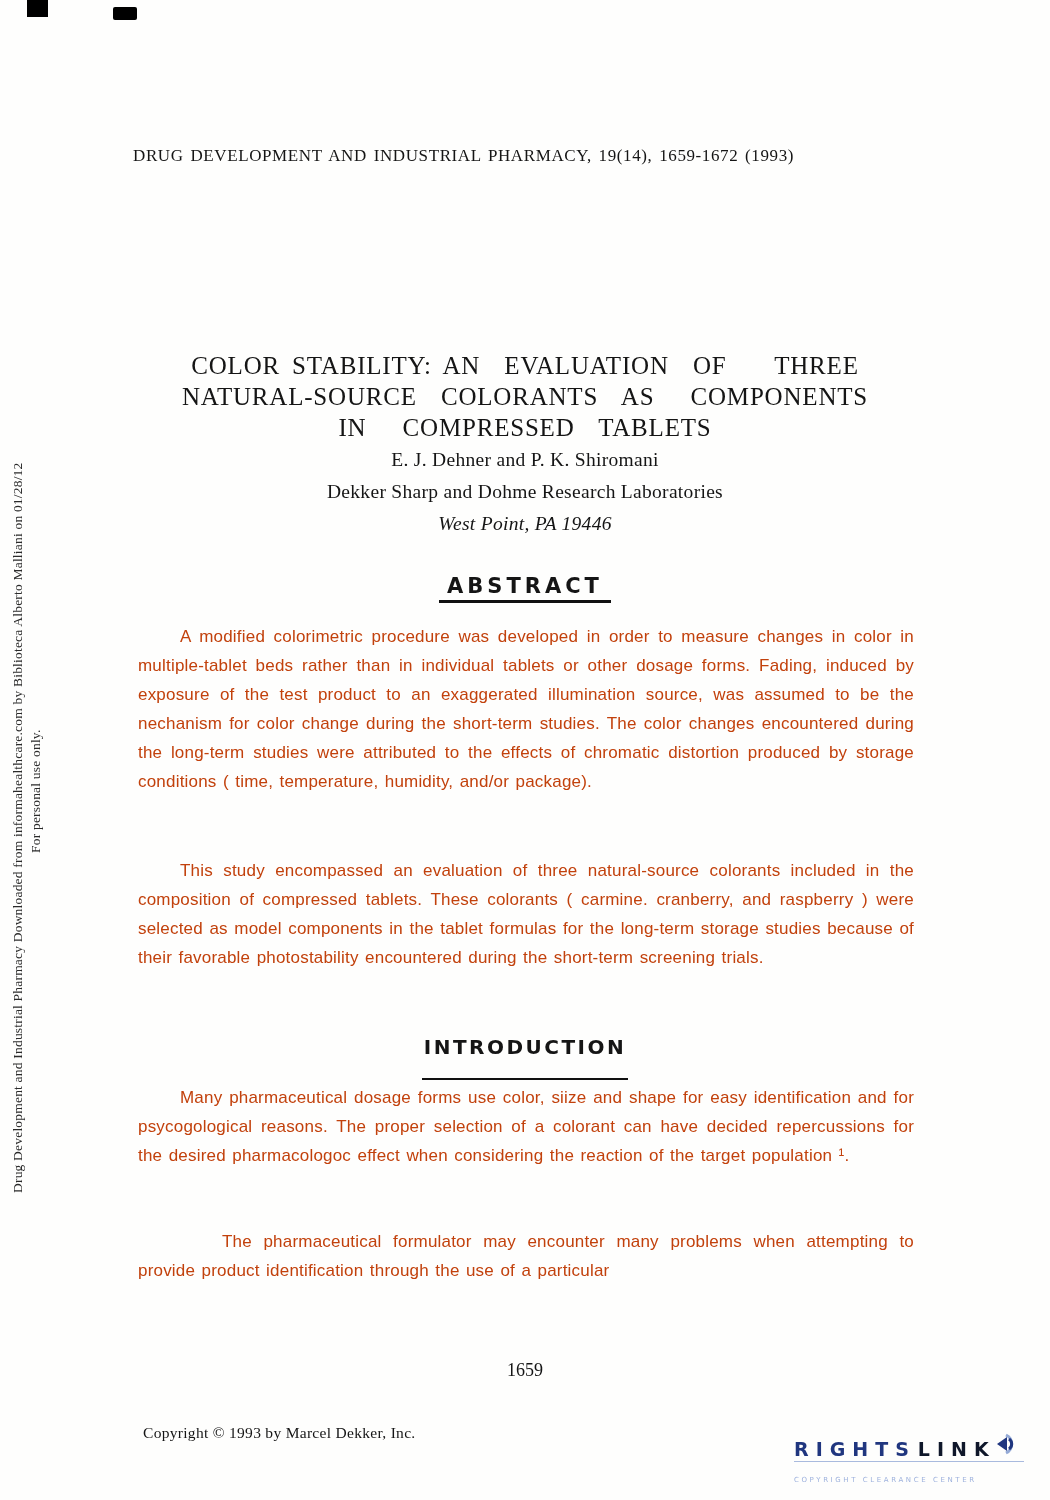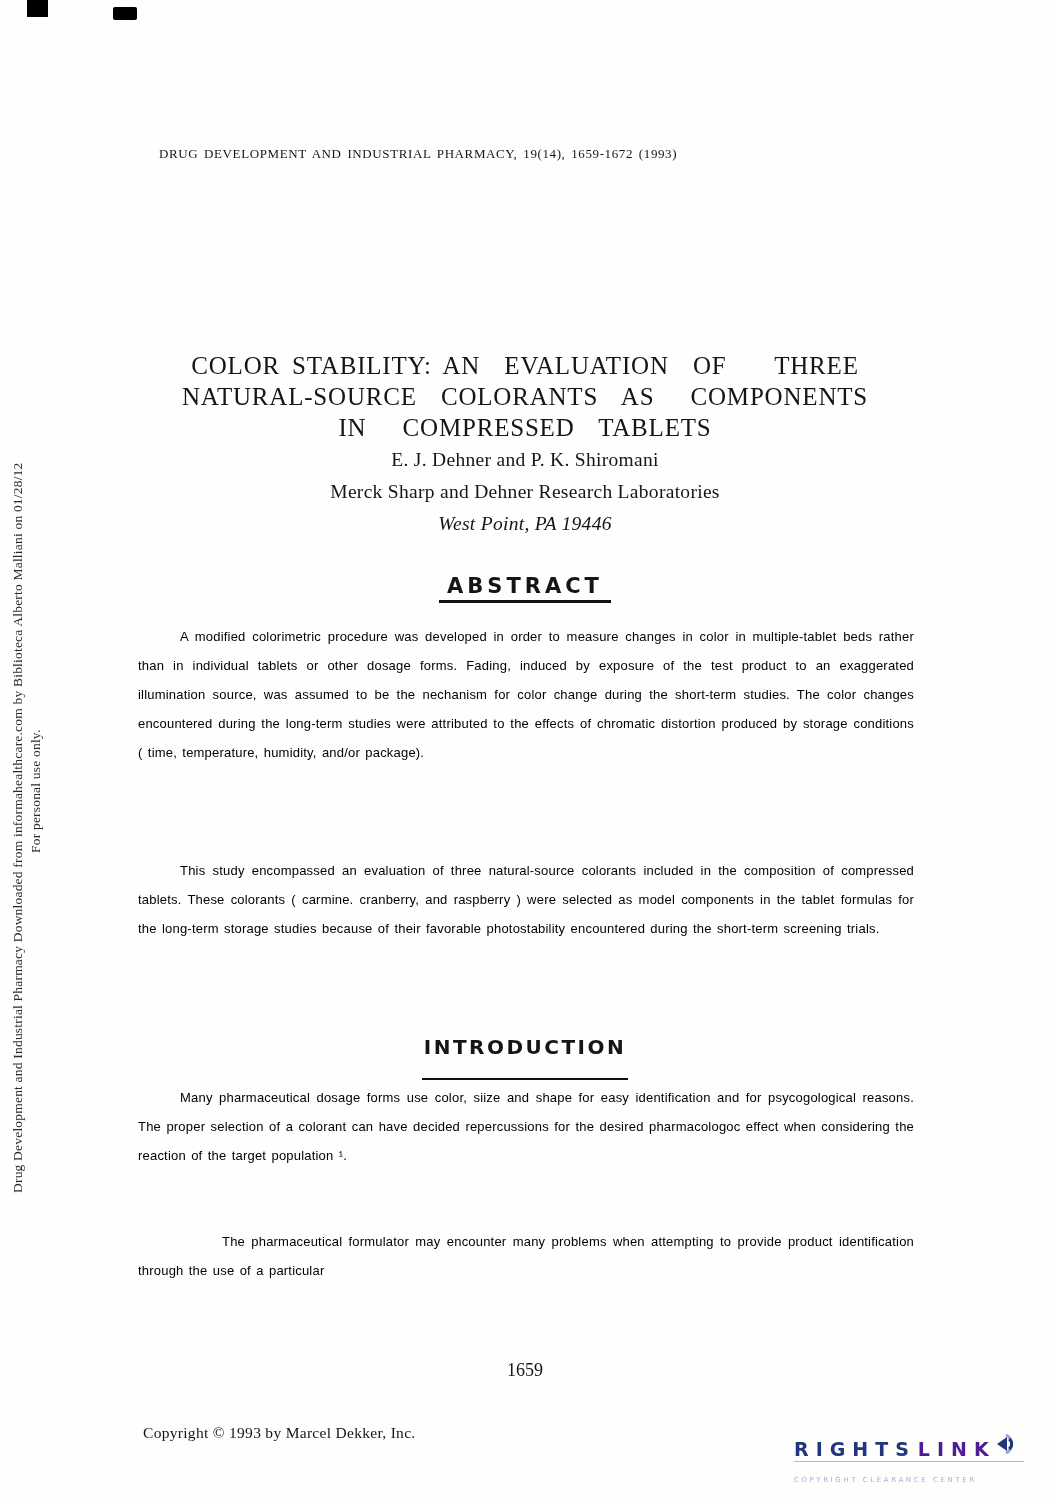--- a/index.html
+++ b/index.html
@@ -22,22 +22,22 @@
     font-family:"Liberation Serif", serif;
     font-size:13.5px;
     letter-spacing:0.2px;
     color:#2a2a2a;
     white-space:nowrap;
   }
   .v1 { left:10px; top:308px; height:885px; display:flex; align-items:center; }
   .v2 { left:28px; top:663px; height:190px; display:flex; align-items:center; }
 
   .journal-header {
-    position:absolute; left:159px; top:146px; width:780px;
-    font-size:13px; letter-spacing:0.6px; word-spacing:2px;
+    position:absolute; left:133px; top:146px; width:780px;
+    font-size:17px; letter-spacing:0.6px; word-spacing:2px;
     font-family:"Liberation Serif", serif;
   }
 
   .title {
     position:absolute; left:0; right:0; top:334px; margin:16px;
     text-align:center;
     font-family:"Liberation Serif", serif;
     font-size:25px; font-weight:normal;
     letter-spacing:0.8px; word-spacing:5px;
     line-height:31px;
@@ -71,24 +71,24 @@
     display:inline-block;
     font-family:"DejaVu Sans", sans-serif;
     font-weight:800; font-size:20px; letter-spacing:2.5px;
     border-bottom:2.5px solid #111;
     padding:0 2px 19px 2px;
   }
 
   .body-para {
     position:absolute; left:138px; width:776px; margin:0;
     font-family:"Liberation Sans", sans-serif;
-    font-size:13px; line-height:29px;
+    font-size:17px; line-height:29px;
     letter-spacing:0.2px; word-spacing:1.5px;
     text-align:justify;
-    color:#000000;
+    color:#c2410c;
   }
   .p-abs1 { top:622px; text-indent:42px; }
   .p-abs2 { top:856px; text-indent:42px; }
   .p-int1 { top:1083px; text-indent:42px; }
   .p-int2 { top:1227px; text-indent:84px; }
 
   .page-number {
     position:absolute; left:0; right:0; top:1360px; text-align:center;
     font-family:"Liberation Serif", serif; font-size:18px;
   }
@@ -103,21 +103,21 @@
     position:absolute; right:26px; top:1432px;
     text-align:left; cursor:pointer; width:230px;
   }
   .rl-row { display:flex; align-items:flex-end; }
   .rl-rights {
     font-family:"DejaVu Sans", sans-serif; font-weight:800;
     font-size:19px; letter-spacing:7px; color:#20367f;
   }
   .rl-link {
     font-family:"DejaVu Sans", sans-serif; font-weight:800;
-    font-size:19px; letter-spacing:7px; color:#4c1d95;
+    font-size:19px; letter-spacing:7px; color:#0f172a;
     margin-left:2px;
   }
   .rl-icon { display:inline-block; margin-left:-2px; }
   .rl-tagline {
     margin-top:1px;
     border-top:1.5px solid #a9bade;
     font-family:"DejaVu Sans", sans-serif;
     font-size:7px; letter-spacing:2.6px;
     color:#9db1dd; text-transform:uppercase;
     padding-top:14px;
@@ -135,21 +135,21 @@
   <div class="vtext v1">Drug Development and Industrial Pharmacy Downloaded from informahealthcare.com by Biblioteca Alberto Malliani on 01/28/12</div>
   <div class="vtext v2">For personal use only.</div>
 
   <div class="journal-header">DRUG DEVELOPMENT AND INDUSTRIAL PHARMACY, 19(14), 1659-1672 (1993)</div>
 
   <h1 class="title">COLOR STABILITY: AN  EVALUATION  OF    THREE
 NATURAL-SOURCE  COLORANTS  AS   COMPONENTS
 IN   COMPRESSED  TABLETS</h1>
 
   <div class="authors">E. J. Dehner and P. K. Shiromani</div>
-  <div class="affiliation">Merck Sharp and Dehner Research Laboratories</div>
+  <div class="affiliation">Dekker Sharp and Dohme Research Laboratories</div>
   <div class="location">West Point, PA 19446</div>
 
   <h2 class="abstract-heading">
     <span>ABSTRACT</span>
   </h2>
 
   <p class="body-para p-abs1">A modified colorimetric procedure was developed in order to measure changes in color in multiple-tablet beds rather than in individual tablets or other dosage forms. Fading, induced by exposure of the test product to an exaggerated illumination source, was assumed to be the nechanism for color change during the short-term studies. The color changes encountered during the long-term studies were attributed to the effects of chromatic distortion produced by storage conditions ( time, temperature, humidity, and/or package).</p>
   <p class="body-para p-abs2">This study encompassed an evaluation of three natural-source colorants included in the composition of compressed tablets. These colorants ( carmine. cranberry, and raspberry ) were selected as model components in the tablet formulas for the long-term storage studies because of their favorable photostability encountered during the short-term screening trials.</p>
 
   <h2 class="intro-heading">

